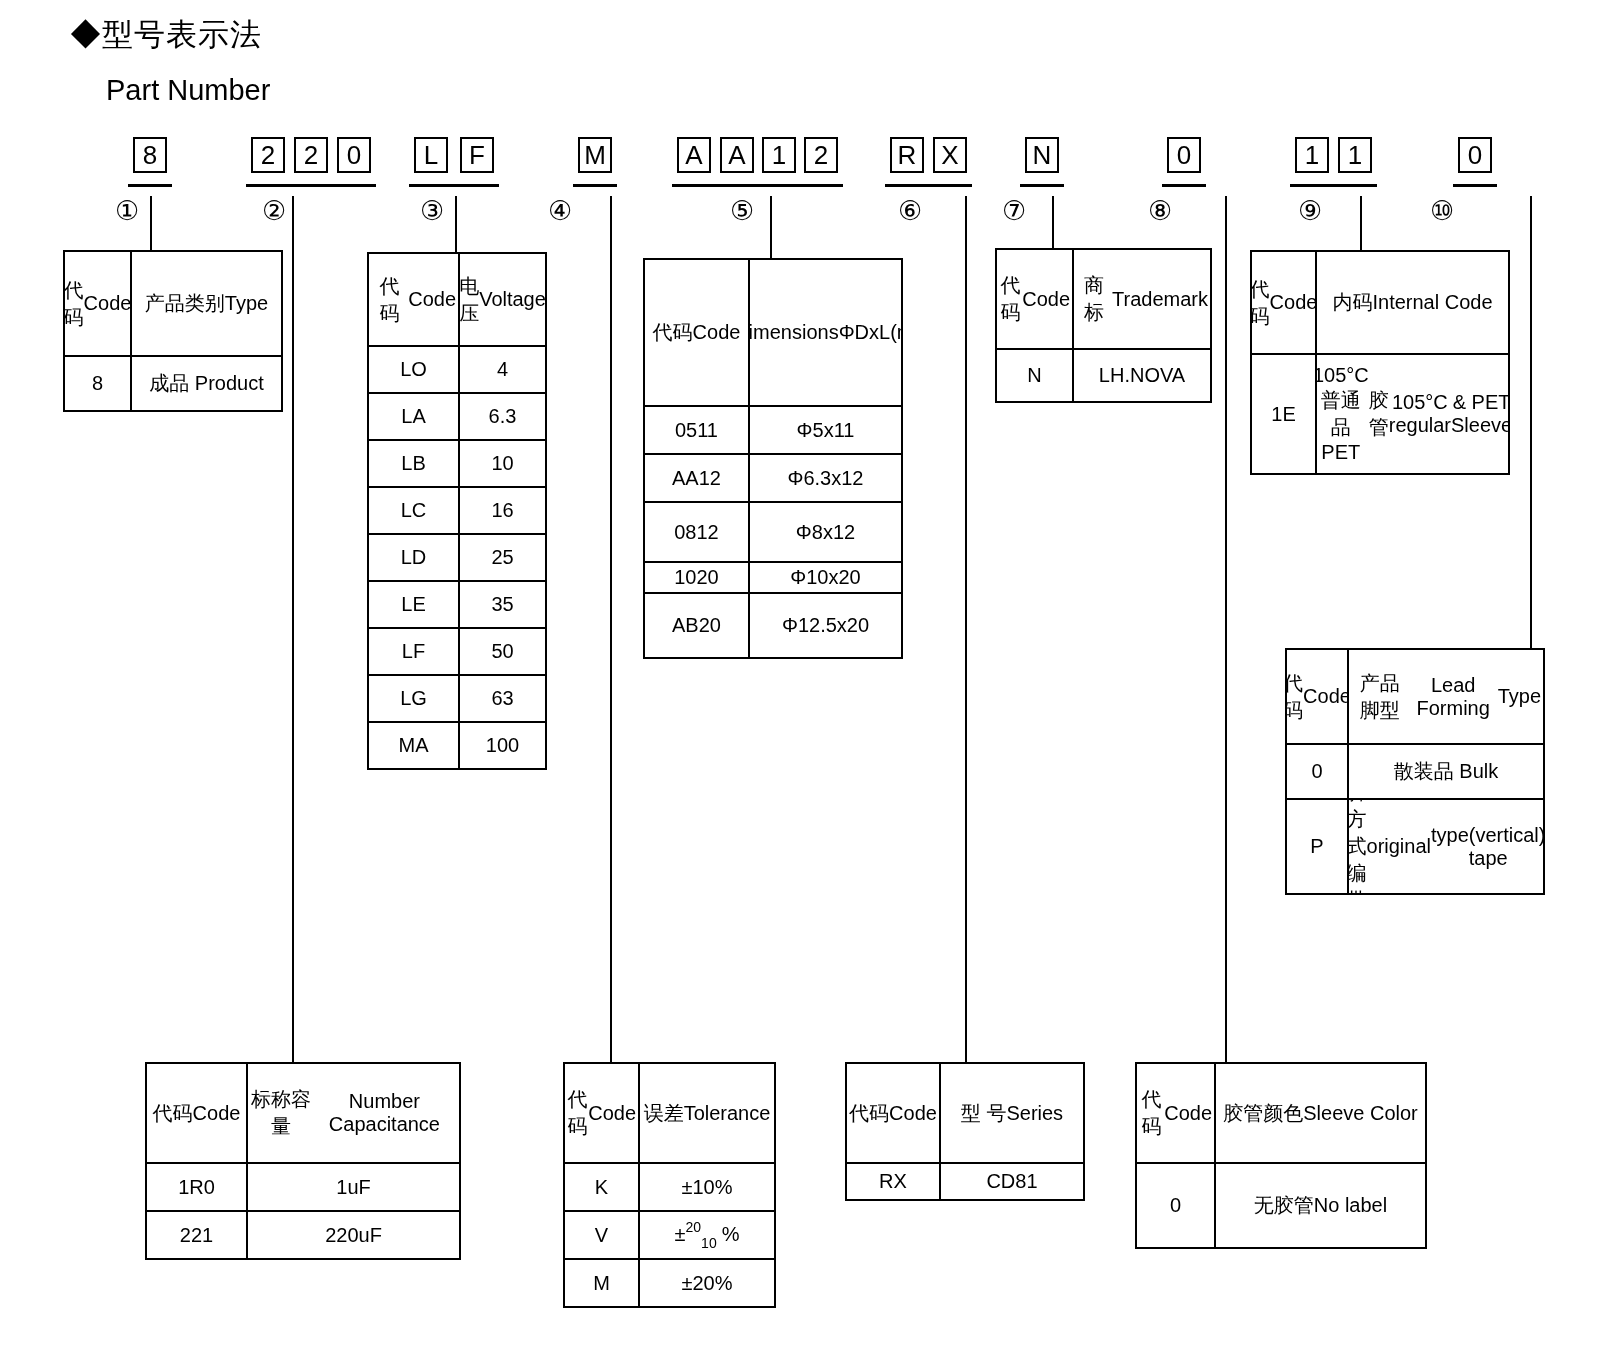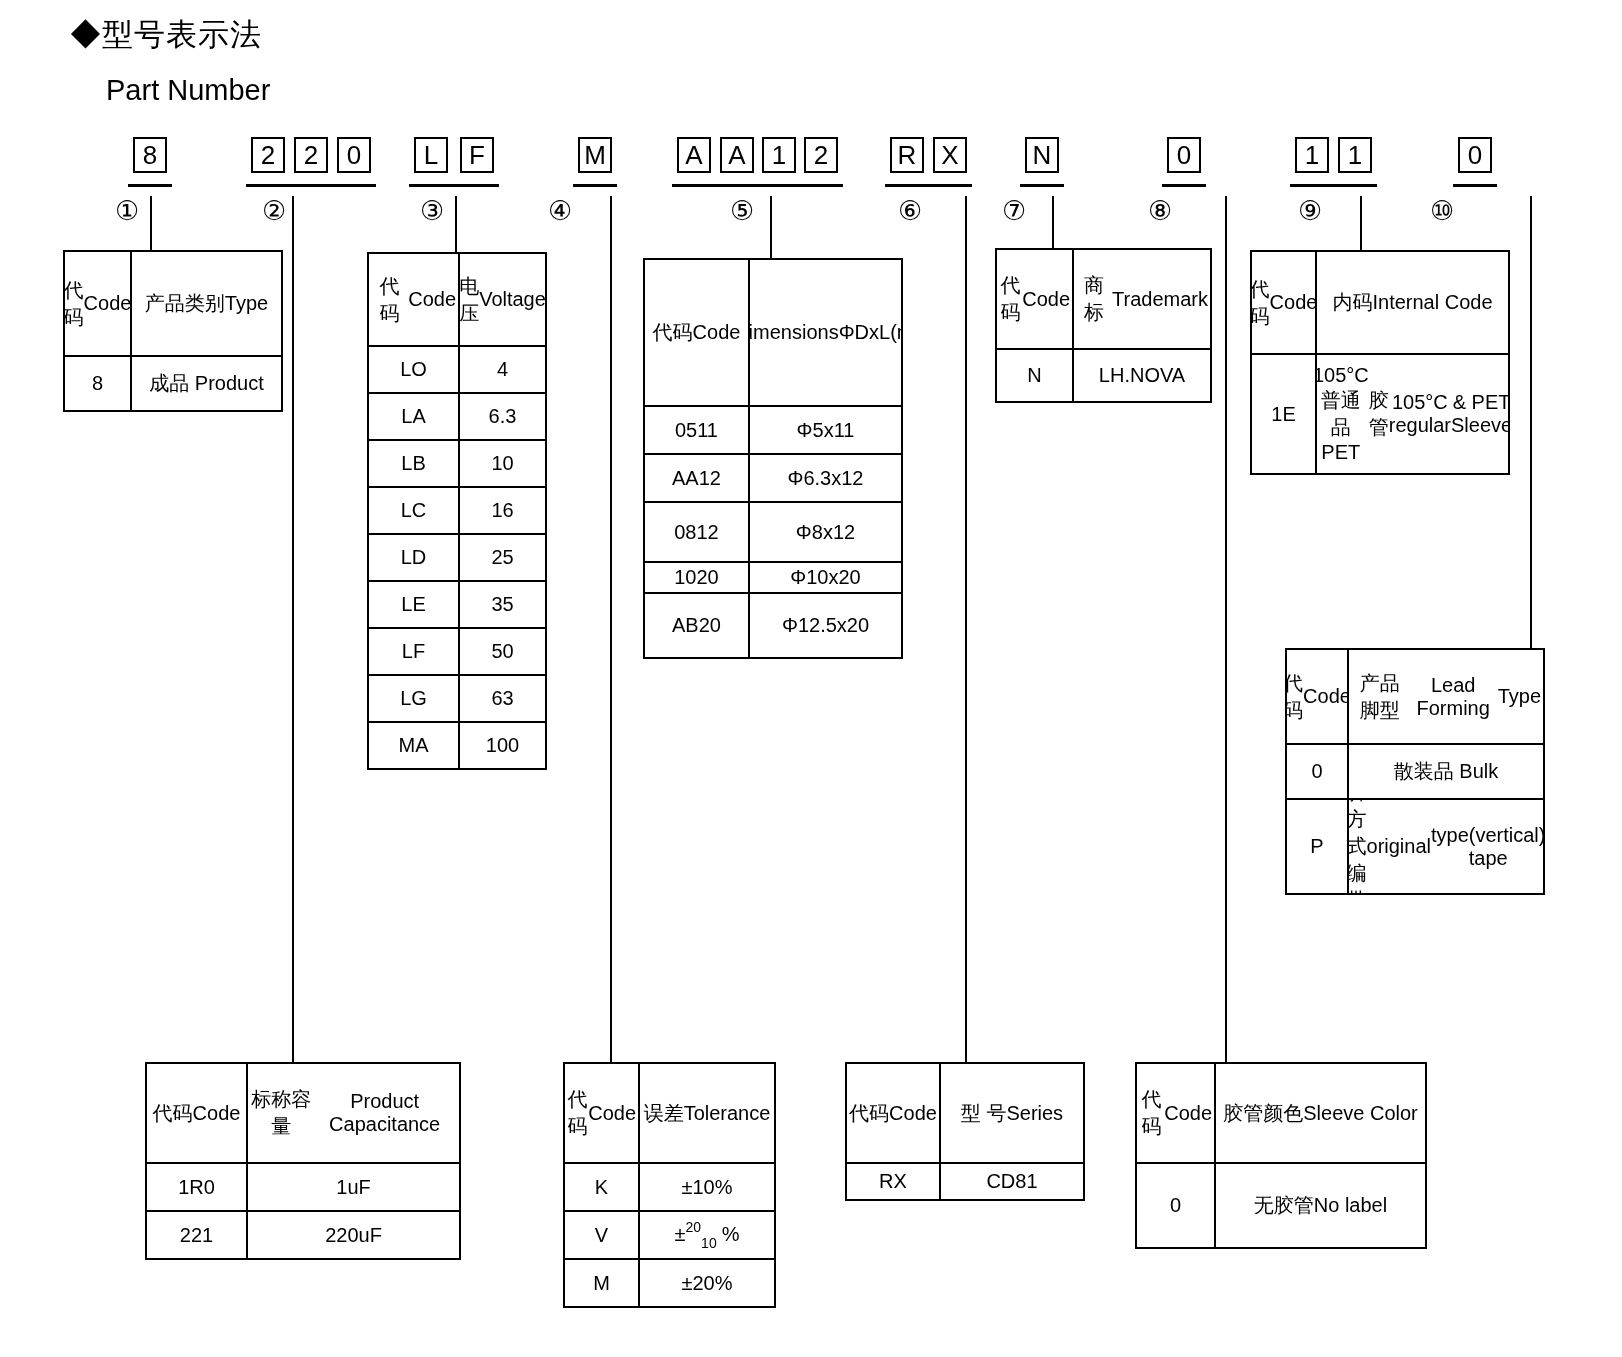--- a/index.html
+++ b/index.html
@@ -330,21 +330,21 @@
       <tr style="height:100px">
         <td>
           <div class="vstack" style="height:88px">
             <span>代码</span>
             <span>Code</span>
           </div>
         </td>
         <td>
           <div class="vstack" style="height:88px">
             <span>标称容量</span>
-            <span>Product Capacitance</span>
+            <span>Number Capacitance</span>
           </div>
         </td>
       </tr>
       <tr style="height:48px">
         <td>1R0</td>
         <td>1uF</td>
       </tr>
       <tr style="height:48px">
         <td>221</td>
         <td>220uF</td>

